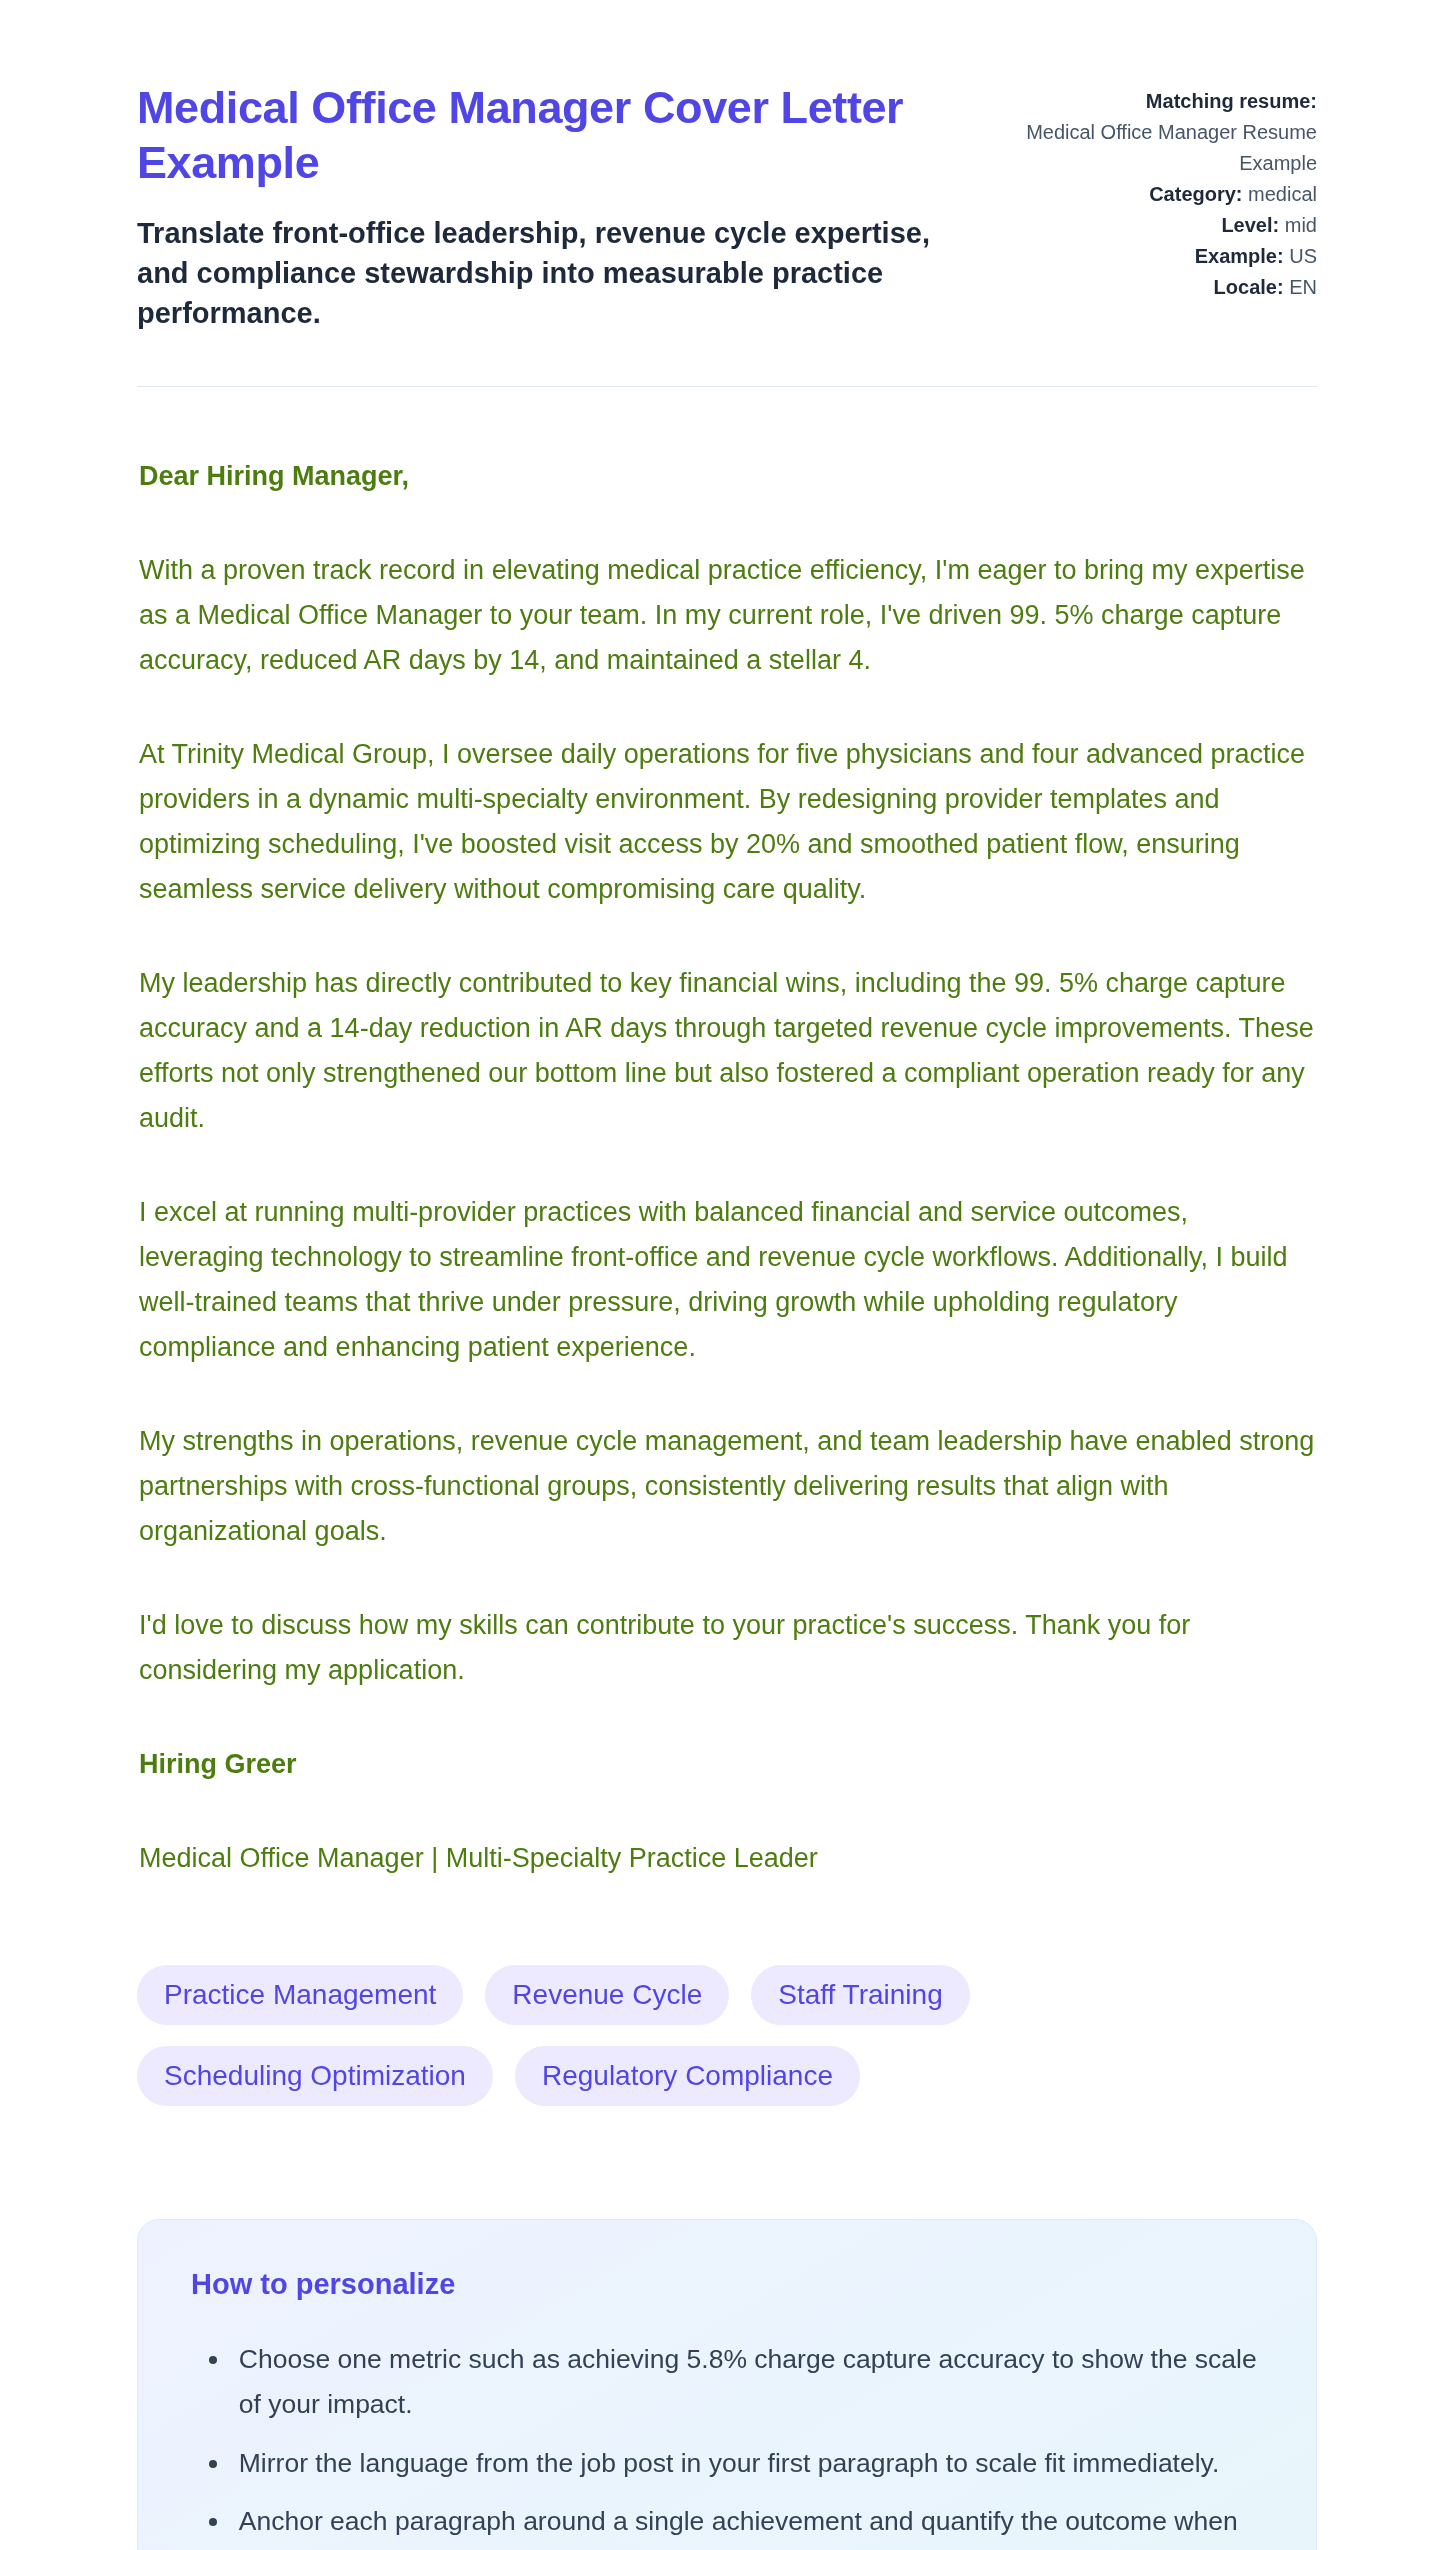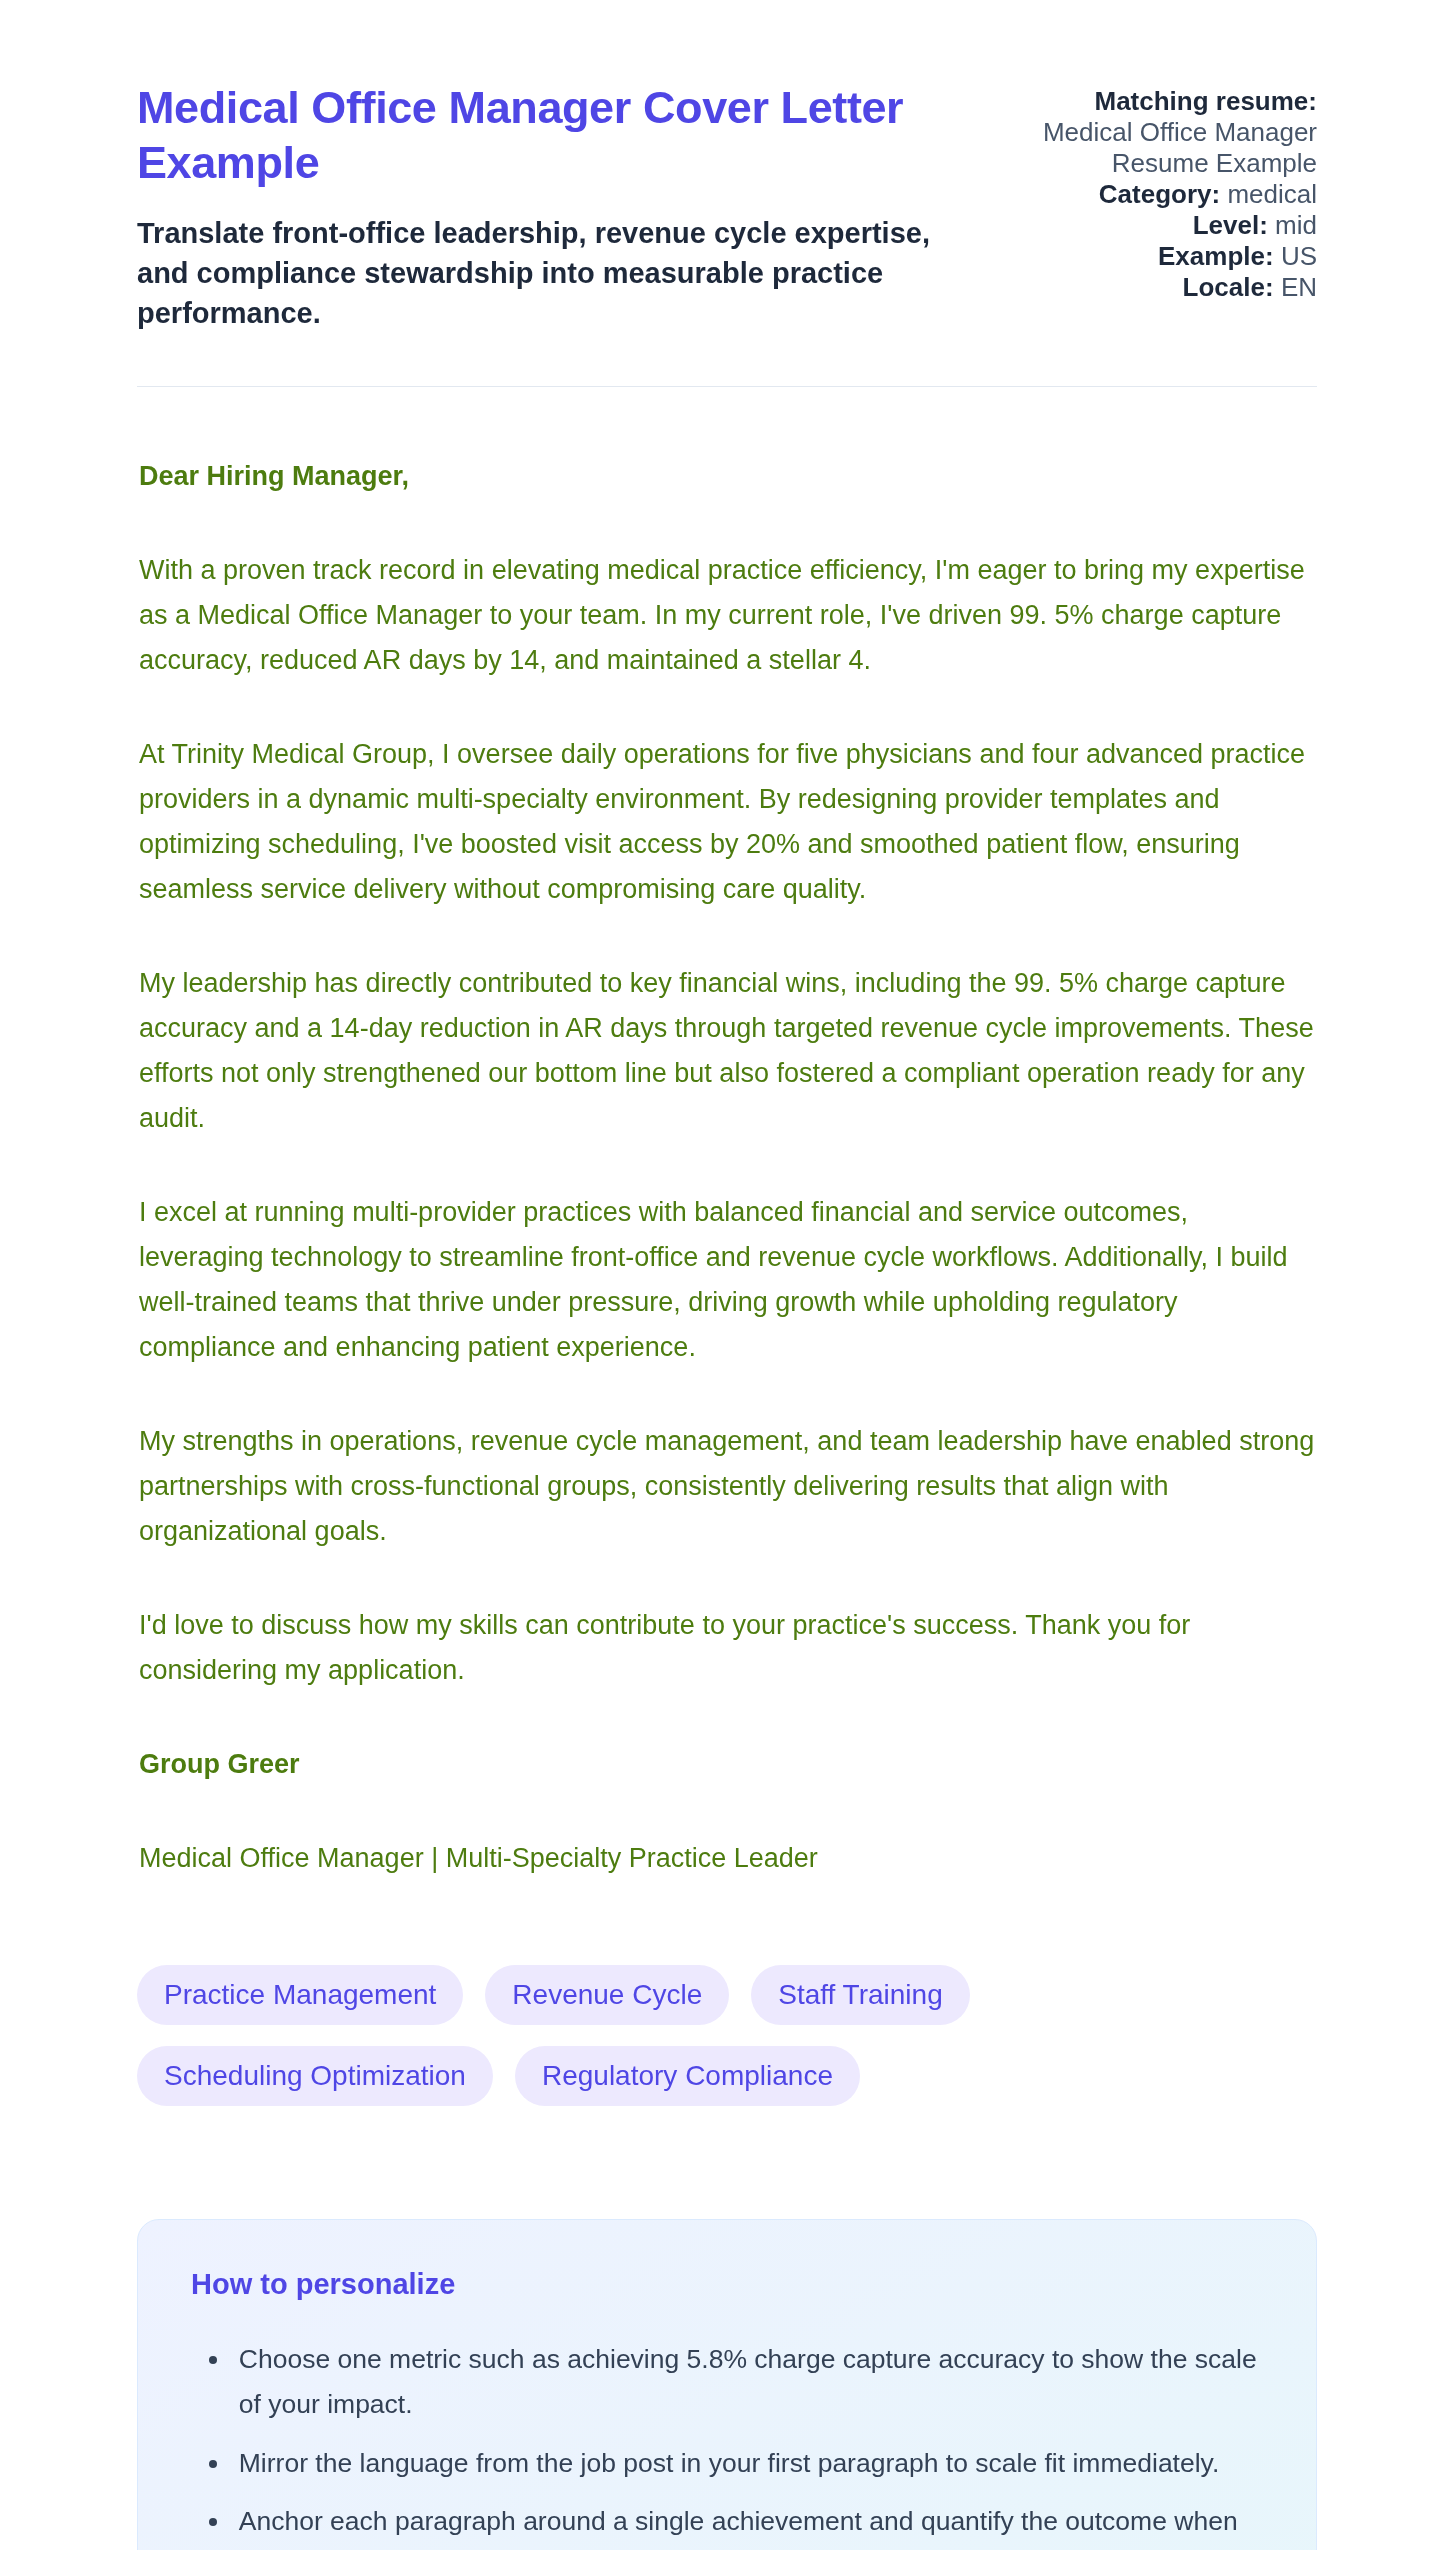--- a/index.html
+++ b/index.html
@@ -26,21 +26,21 @@
     margin: 0;
     font-size: 29px;
     line-height: 1.38;
     font-weight: 700;
     color: #1e293b;
   }
   .meta {
     width: 299px;
     flex-shrink: 0;
     text-align: right;
-    font-size: 26px;
+    font-size: 20px;
     line-height: 31px;
     color: #475569;
     padding-top: 5.1px;
   }
   .meta-row { margin: 0; }
   .meta-label { font-weight: 700; color: #1e293b; }
   .meta-row.stacked .meta-label { display: block; }
 
   .divider {
     border: none;
@@ -157,21 +157,21 @@
 
   <section class="letter-body">
     <p class="salutation">Dear Hiring Manager,</p>
     <p>With a proven track record in elevating medical practice efficiency, I'm eager to bring my expertise as a Medical Office Manager to your team. In my current role, I've driven 99. 5% charge capture accuracy, reduced AR days by 14, and maintained a stellar 4.</p>
     <p>At Trinity Medical Group, I oversee daily operations for five physicians and four advanced practice providers in a dynamic multi-specialty environment. By redesigning provider templates and optimizing scheduling, I've boosted visit access by 20% and smoothed patient flow, ensuring seamless service delivery without compromising care quality.</p>
     <p>My leadership has directly contributed to key financial wins, including the 99. 5% charge capture accuracy and a 14-day reduction in AR days through targeted revenue cycle improvements. These efforts not only strengthened our bottom line but also fostered a compliant operation ready for any audit.</p>
     <p>I excel at running multi-provider practices with balanced financial and service outcomes, leveraging technology to streamline front-office and revenue cycle workflows. Additionally, I build well-trained teams that thrive under pressure, driving growth while upholding regulatory compliance and enhancing patient experience.</p>
     <p>My strengths in operations, revenue cycle management, and team leadership have enabled strong partnerships with cross-functional groups, consistently delivering results that align with organizational goals.</p>
     <p>I'd love to discuss how my skills can contribute to your practice's success. Thank you for considering my application.</p>
 
-    <p class="signature-name">Group Greer</p>
+    <p class="signature-name">Hiring Greer</p>
     <p class="signature-role">Medical Office Manager | Multi-Specialty Practice Leader</p>
   </section>
 
   <div class="tags">
     <span class="tag">Practice Management</span>
     <span class="tag">Revenue Cycle</span>
     <span class="tag">Staff Training</span>
     <span class="tag">Scheduling Optimization</span>
     <span class="tag">Regulatory Compliance</span>
   </div>

